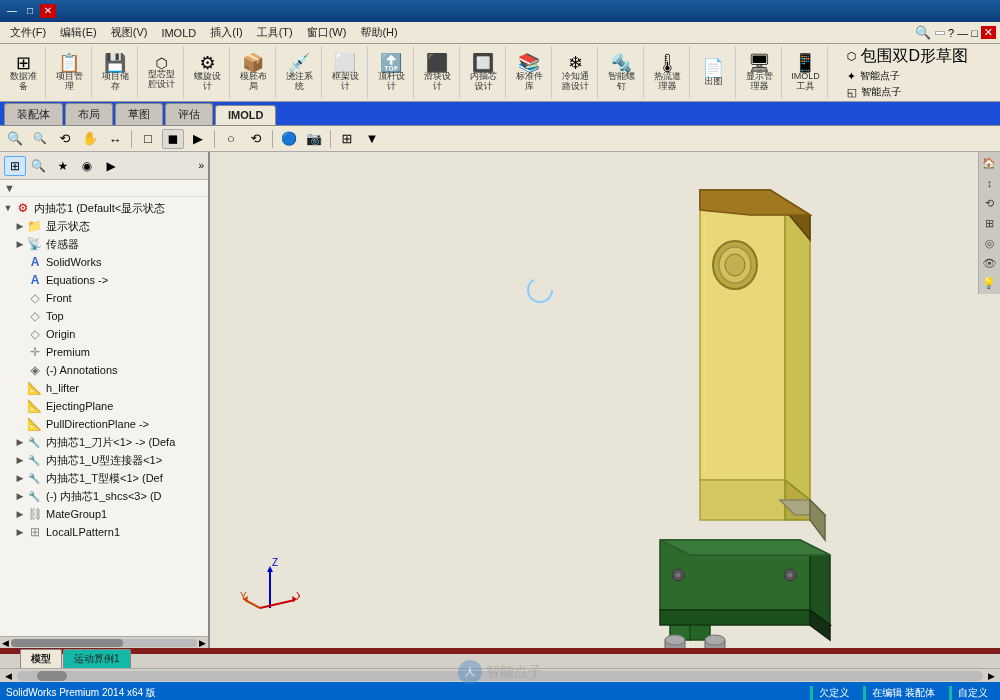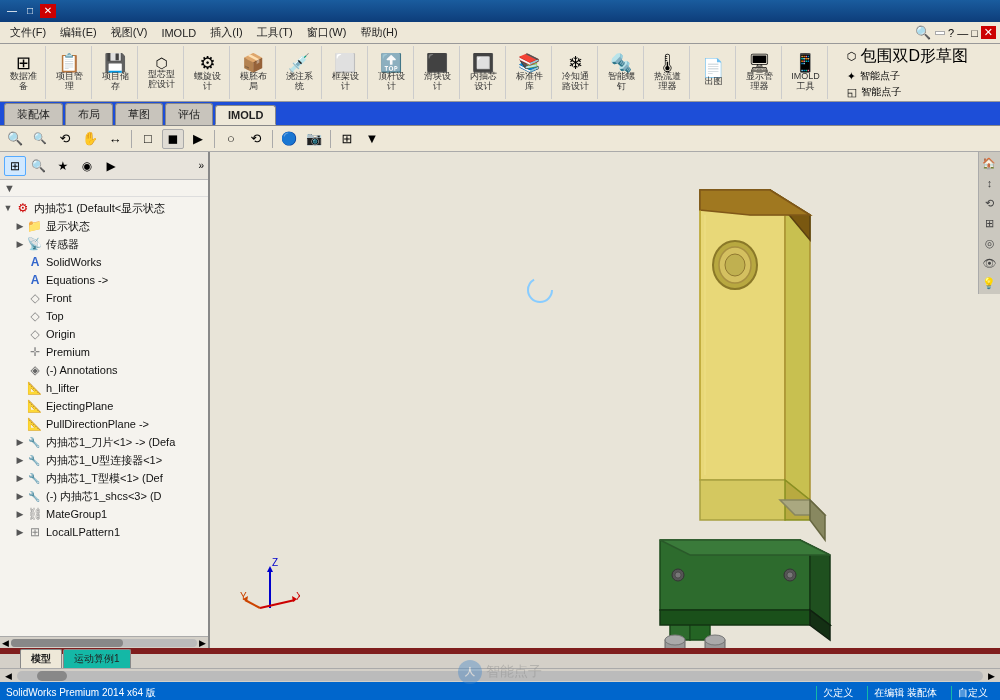--- a/index.html
+++ b/index.html
@@ -264,21 +264,21 @@
       font-size: 10px;
     }
     #statusbar-right {
       margin-left: auto;
       display: flex;
       align-items: center;
       gap: 8px;
     }
     .status-segment {
       padding: 0 6px;
-      border-left: 1px solid #14b8a6;
+      border-left: 3px solid #14b8a6;
     }
 
     
     #coord-display {
       position: absolute;
       bottom: 30px;
       left: 30px;
       width: 60px;
       height: 60px;
     }

